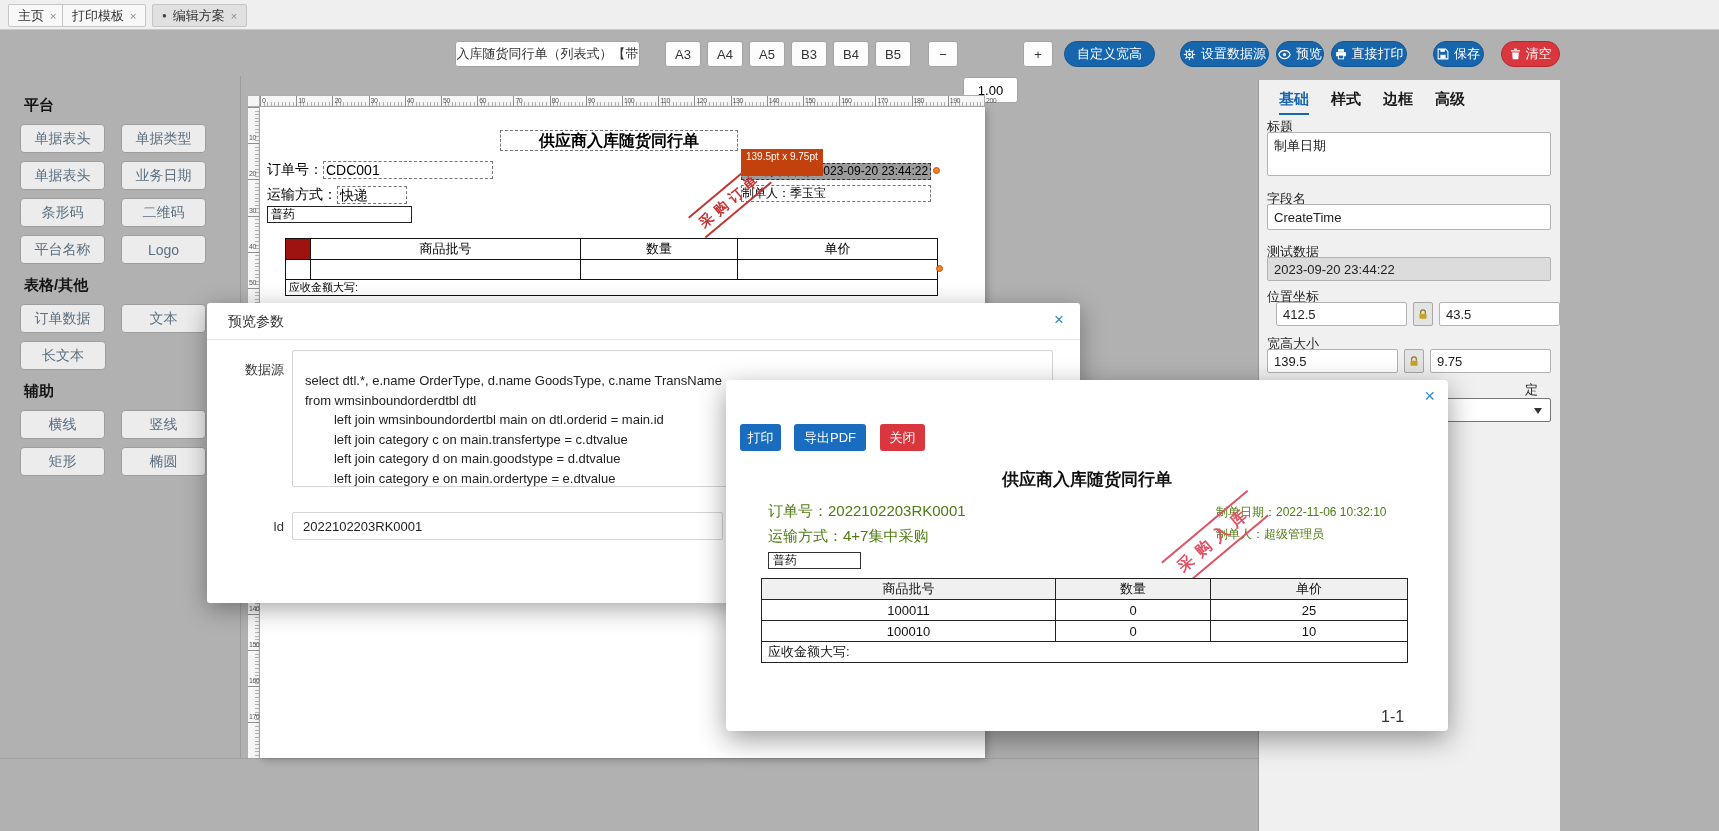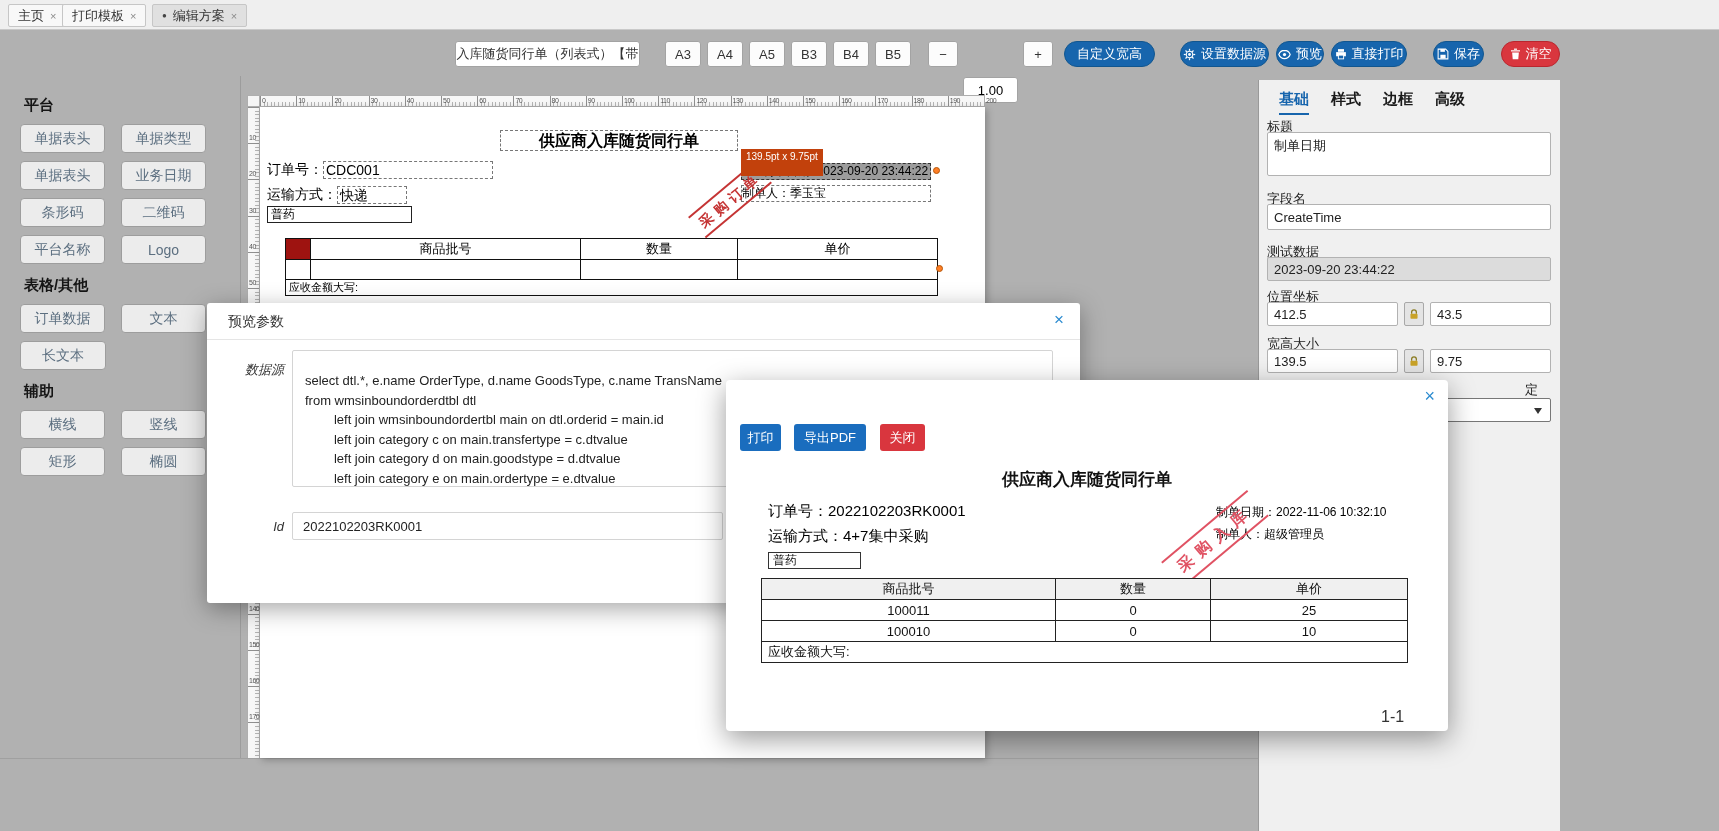--- a/index.html
+++ b/index.html
@@ -78,32 +78,32 @@
   .lock-btn{width:20px;height:24px;background:#e4e4e4;border:1px solid #a8a8a8;border-radius:2px;display:flex;align-items:center;justify-content:center;cursor:pointer;flex:none;}
   .rselect{position:absolute;left:8px;width:284px;height:24px;background:#fff;border:1px solid #777;border-radius:2px;cursor:pointer;}
   .rselect::after{content:"";position:absolute;right:8px;top:9px;border:4px solid transparent;border-top:6px solid #333;}
   .partial-label{position:absolute;right:22px;font-size:13px;color:#222;}
 
   
   .modal1{position:absolute;left:207px;top:303px;width:873px;height:300px;background:#fff;border-radius:3px;box-shadow:0 6px 24px rgba(0,0,0,.35);z-index:50;}
   .m-head{height:37px;border-bottom:1px solid #e5e5e5;position:relative;}
   .m-title{position:absolute;left:21px;top:0;line-height:37px;font-size:14px;color:#333;}
   .m-close{position:absolute;right:16px;top:8px;font-size:17px;color:#2b8bd0;cursor:pointer;line-height:1;}
-  .mp-lbl{position:absolute;left:21px;width:56px;text-align:right;font-size:13px;color:#333;font-style:italic;}
+  .mp-lbl{position:absolute;left:21px;width:56px;text-align:right;font-size:13px;color:#333;}
   .mp-sql{position:absolute;left:85px;top:47px;width:761px;height:137px;border:1px solid #d4d4d4;border-radius:2px;padding:20px 12px;font-family:inherit;font-size:13px;line-height:19.5px;color:#222;white-space:pre-wrap;overflow:hidden;margin:0;cursor:text;}
   .mp-id{position:absolute;left:85px;top:209px;width:431px;height:28px;border:1px solid #d4d4d4;border-radius:2px;padding:0 10px;font-size:13px;font-family:inherit;color:#222;}
 
   
   .modal2{position:absolute;left:726px;top:380px;width:722px;height:351px;background:#fff;border-radius:4px;box-shadow:0 8px 28px rgba(0,0,0,.4);z-index:60;}
   .m2-close{position:absolute;right:13px;top:7px;font-size:18px;color:#2b8bd0;cursor:pointer;line-height:1;}
   .pv-btn{position:absolute;top:44px;height:27px;border:none;border-radius:3px;color:#fff;font-size:13px;cursor:pointer;font-family:inherit;}
   .pv-btn.blue{background:#1a6dbe;}
   .pv-btn.red{background:#d9363e;}
   .pv-title{position:absolute;left:0;top:88px;width:100%;text-align:center;font-size:17px;font-weight:bold;color:#111;}
-  .pv-meta{position:absolute;color:#000000;white-space:nowrap;}
+  .pv-meta{position:absolute;color:#4d7c0f;white-space:nowrap;}
   .stamp-preview{position:absolute;left:433px;top:142px;width:112px;height:34px;color:#e05263;border-color:#e05263;font-size:16px;line-height:30px;letter-spacing:7px;transform:rotate(-40deg);}
   .pv-drug{position:absolute;left:42px;top:172px;width:93px;height:17px;border:1px solid #333;font-size:12px;line-height:15px;padding-left:4px;color:#111;}
   .pv-table{position:absolute;left:35px;top:198px;width:646px;border-collapse:collapse;table-layout:fixed;font-size:13px;color:#111;}
   .pv-table td{border:1px solid #222;height:21px;text-align:center;padding:0;}
   .pv-table .pv-th td{background:#f0f0f0;}
   .pv-table .pv-foot td{text-align:left;padding-left:6px;}
   .pv-page{position:absolute;left:655px;top:328px;font-size:16px;color:#333;}
 </style>
 </head>
 <body>
@@ -328,21 +328,21 @@
       <span class="rtab">高级</span>
     </div>
     <label class="rlabel" style="top:38px">标题</label>
     <textarea class="rtextarea" style="top: 52px;">制单日期</textarea>
     <label class="rlabel" style="top:110px">字段名</label>
     <input class="rinput" style="top: 124px;" value="CreateTime">
     <label class="rlabel" style="top:163px">测试数据</label>
     <input class="rinput gray" style="top: 177px;" value="2023-09-20 23:44:22">
     <label class="rlabel" style="top:208px">位置坐标</label>
     <div class="rrow" style="top:222px">
-      <input style="width: 131px;" value="412.5">
+      <input style="width: 131px; margin-left: 9px;" value="412.5">
       <span class="lock-btn">
           <svg width="10" height="11" viewBox="0 0 12 14">
             <path d="M3 6V4a3 3 0 016 0v2" fill="none" stroke="#8a7a1e" stroke-width="1.6"></path>
             <rect x="1.5" y="6" width="9" height="6.5" rx="1" fill="#c9a227"></rect>
           </svg>
         </span>
       <input style="width: 121px;" value="43.5">
     </div>
     <label class="rlabel" style="top:255px">宽高大小</label>
     <div class="rrow" style="top:269px">

